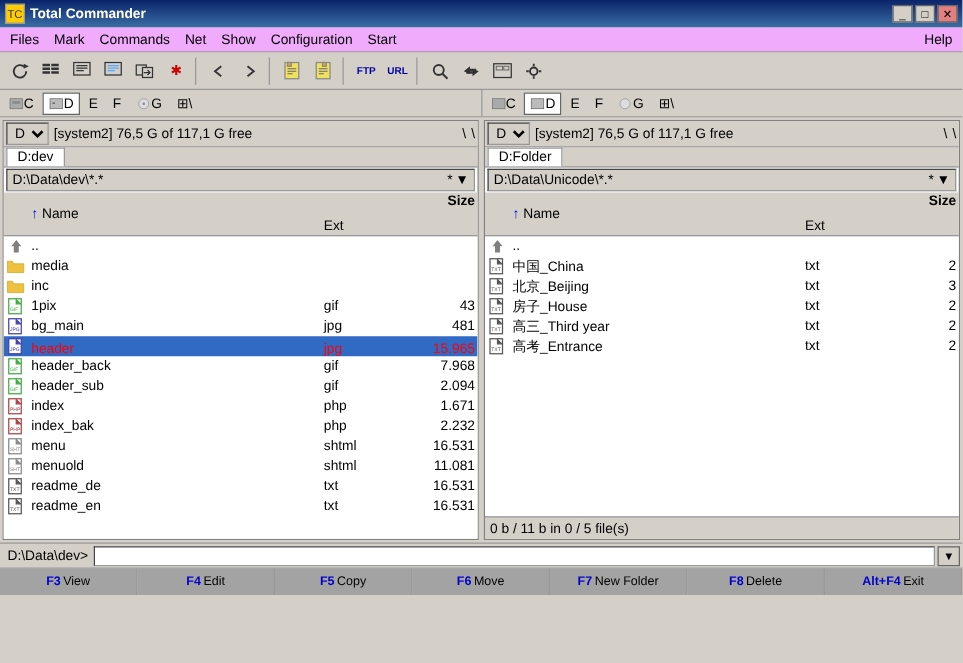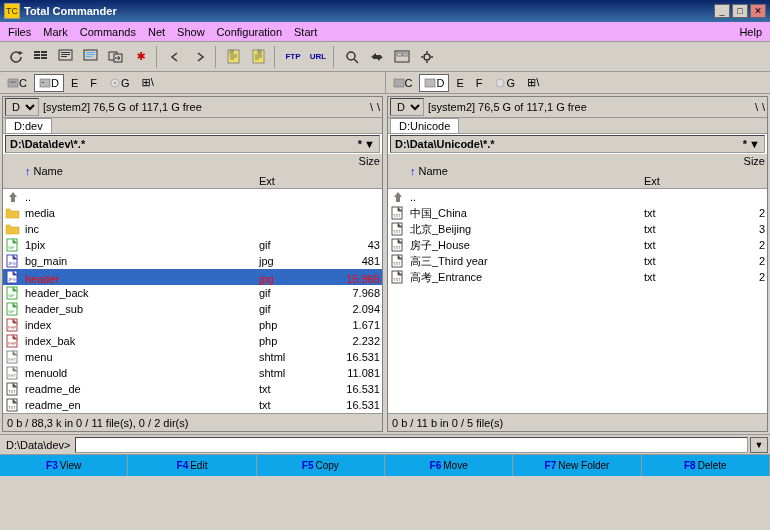--- a/index.html
+++ b/index.html
@@ -126,42 +126,41 @@
     .panel-info { flex: 1; padding: 0 4px; }
     .panel-path-bar {
       background: #d4d0c8;
       border: 1px inset #999;
       height: 18px;
       display: flex;
       align-items: center;
       padding: 0 4px;
       font-size: 11px;
       margin: 1px 2px;
-      font-weight: bold;
     }
     .panel-path-asterisk { margin-left: auto; }
     
     .file-list {
       flex: 1;
       overflow-y: auto;
       font-size: 11px;
       background: #fff;
     }
     .file-list-header {
       display: flex;
       background: #d4d0c8;
       border-bottom: 1px solid #999;
       font-size: 11px;
       padding: 1px 0;
       position: sticky;
       top: 0;
     }
     .col-name { flex: 1; padding: 10px 4px; }
     .col-ext { width: 55px; padding: 0 2px; margin-top: 20px; }
-    .col-size { width: 70px; padding: 0 2px; text-align: right; }
+    .col-size { width: 70px; padding: 0 2px; text-align: right; font-weight: bold; }
     .file-row {
       display: flex;
       align-items: center;
       padding: 0;
       height: 16px;
       cursor: pointer;
     }
     .file-row.selected { background: #316ac5; color: #fff; align-items: flex-end; }
     .file-icon { width: 16px; height: 16px; margin: 0 2px; display: flex; align-items: center; justify-content: center; }
     .file-name-cell { flex: 1; padding: 0 2px; overflow: hidden; white-space: nowrap; }
@@ -222,21 +221,21 @@
     }
     .fkey-btn {
       flex: 1;
       display: flex;
       align-items: center;
       justify-content: center;
       border-right: 1px solid #999;
       font-size: 10px;
       cursor: pointer;
       padding: 0 2px;
-      background: #0ea5e9;
+      background: #a3a3a3;
     }
     .fkey-num { color: #0000cc; font-weight: bold; margin-right: 2px; }
     
     .file-list::-webkit-scrollbar { width: 14px; }
     .file-list::-webkit-scrollbar-track { background: #d4d0c8; }
     .file-list::-webkit-scrollbar-thumb { background: #999; border: 1px solid #666; }
   </style>
 </head>
 <body>
 
@@ -625,38 +624,35 @@
               <path d="M8 1 L8 5 L12 5" fill="none" stroke="#555" stroke-width="1"></path>
               <text x="3" y="11" font-size="4" fill="#555">TXT</text>
             </svg>
           </div>
     <div class="file-name-cell" style="color:#000">readme_en</div>
     <div class="file-ext-cell" style="color:#000">txt</div>
     <div class="file-size-cell" style="color:#000">16.531</div>
   </div>
       </div>
 
-    <div class="panel-status">
-      <span>0 b / 88,3 k in 0 / 11 file(s), 0 / 2 dir(s)</span>
-    </div>
   </div>
 
   <div class="panel">
 
     <div class="panel-header">
       <select class="panel-drive-select">
         <option>D</option>
       </select>
       <span class="panel-info">[system2]  76,5 G of 117,1 G free</span>
       <span>\</span>
       <span style="margin-left:4px;">\</span>
     </div>
 
     <div style="display:flex;background:#d4d0c8;border-bottom:1px solid #999;">
-      <div class="panel-tab">D:Unicode</div>
+      <div class="panel-tab">D:Folder</div>
     </div>
 
     <div class="panel-path-bar">
       <span>D:\Data\Unicode\*.*</span>
       <span class="panel-path-asterisk"> *</span>
       <span style="margin-left:2px;cursor:pointer;">▼</span>
     </div>
 
     <div class="file-list-header">
       <div style="width:18px;"></div>
@@ -776,13 +772,17 @@
       <span>Move</span>
     </div>
     <div class="fkey-btn">
       <span class="fkey-num">F7</span>
       <span>New Folder</span>
     </div>
     <div class="fkey-btn">
       <span class="fkey-num">F8</span>
       <span>Delete</span>
     </div>
+    <div class="fkey-btn">
+      <span class="fkey-num">Alt+F4</span>
+      <span>Exit</span>
+    </div>
   </div>
 
 </body></html>

